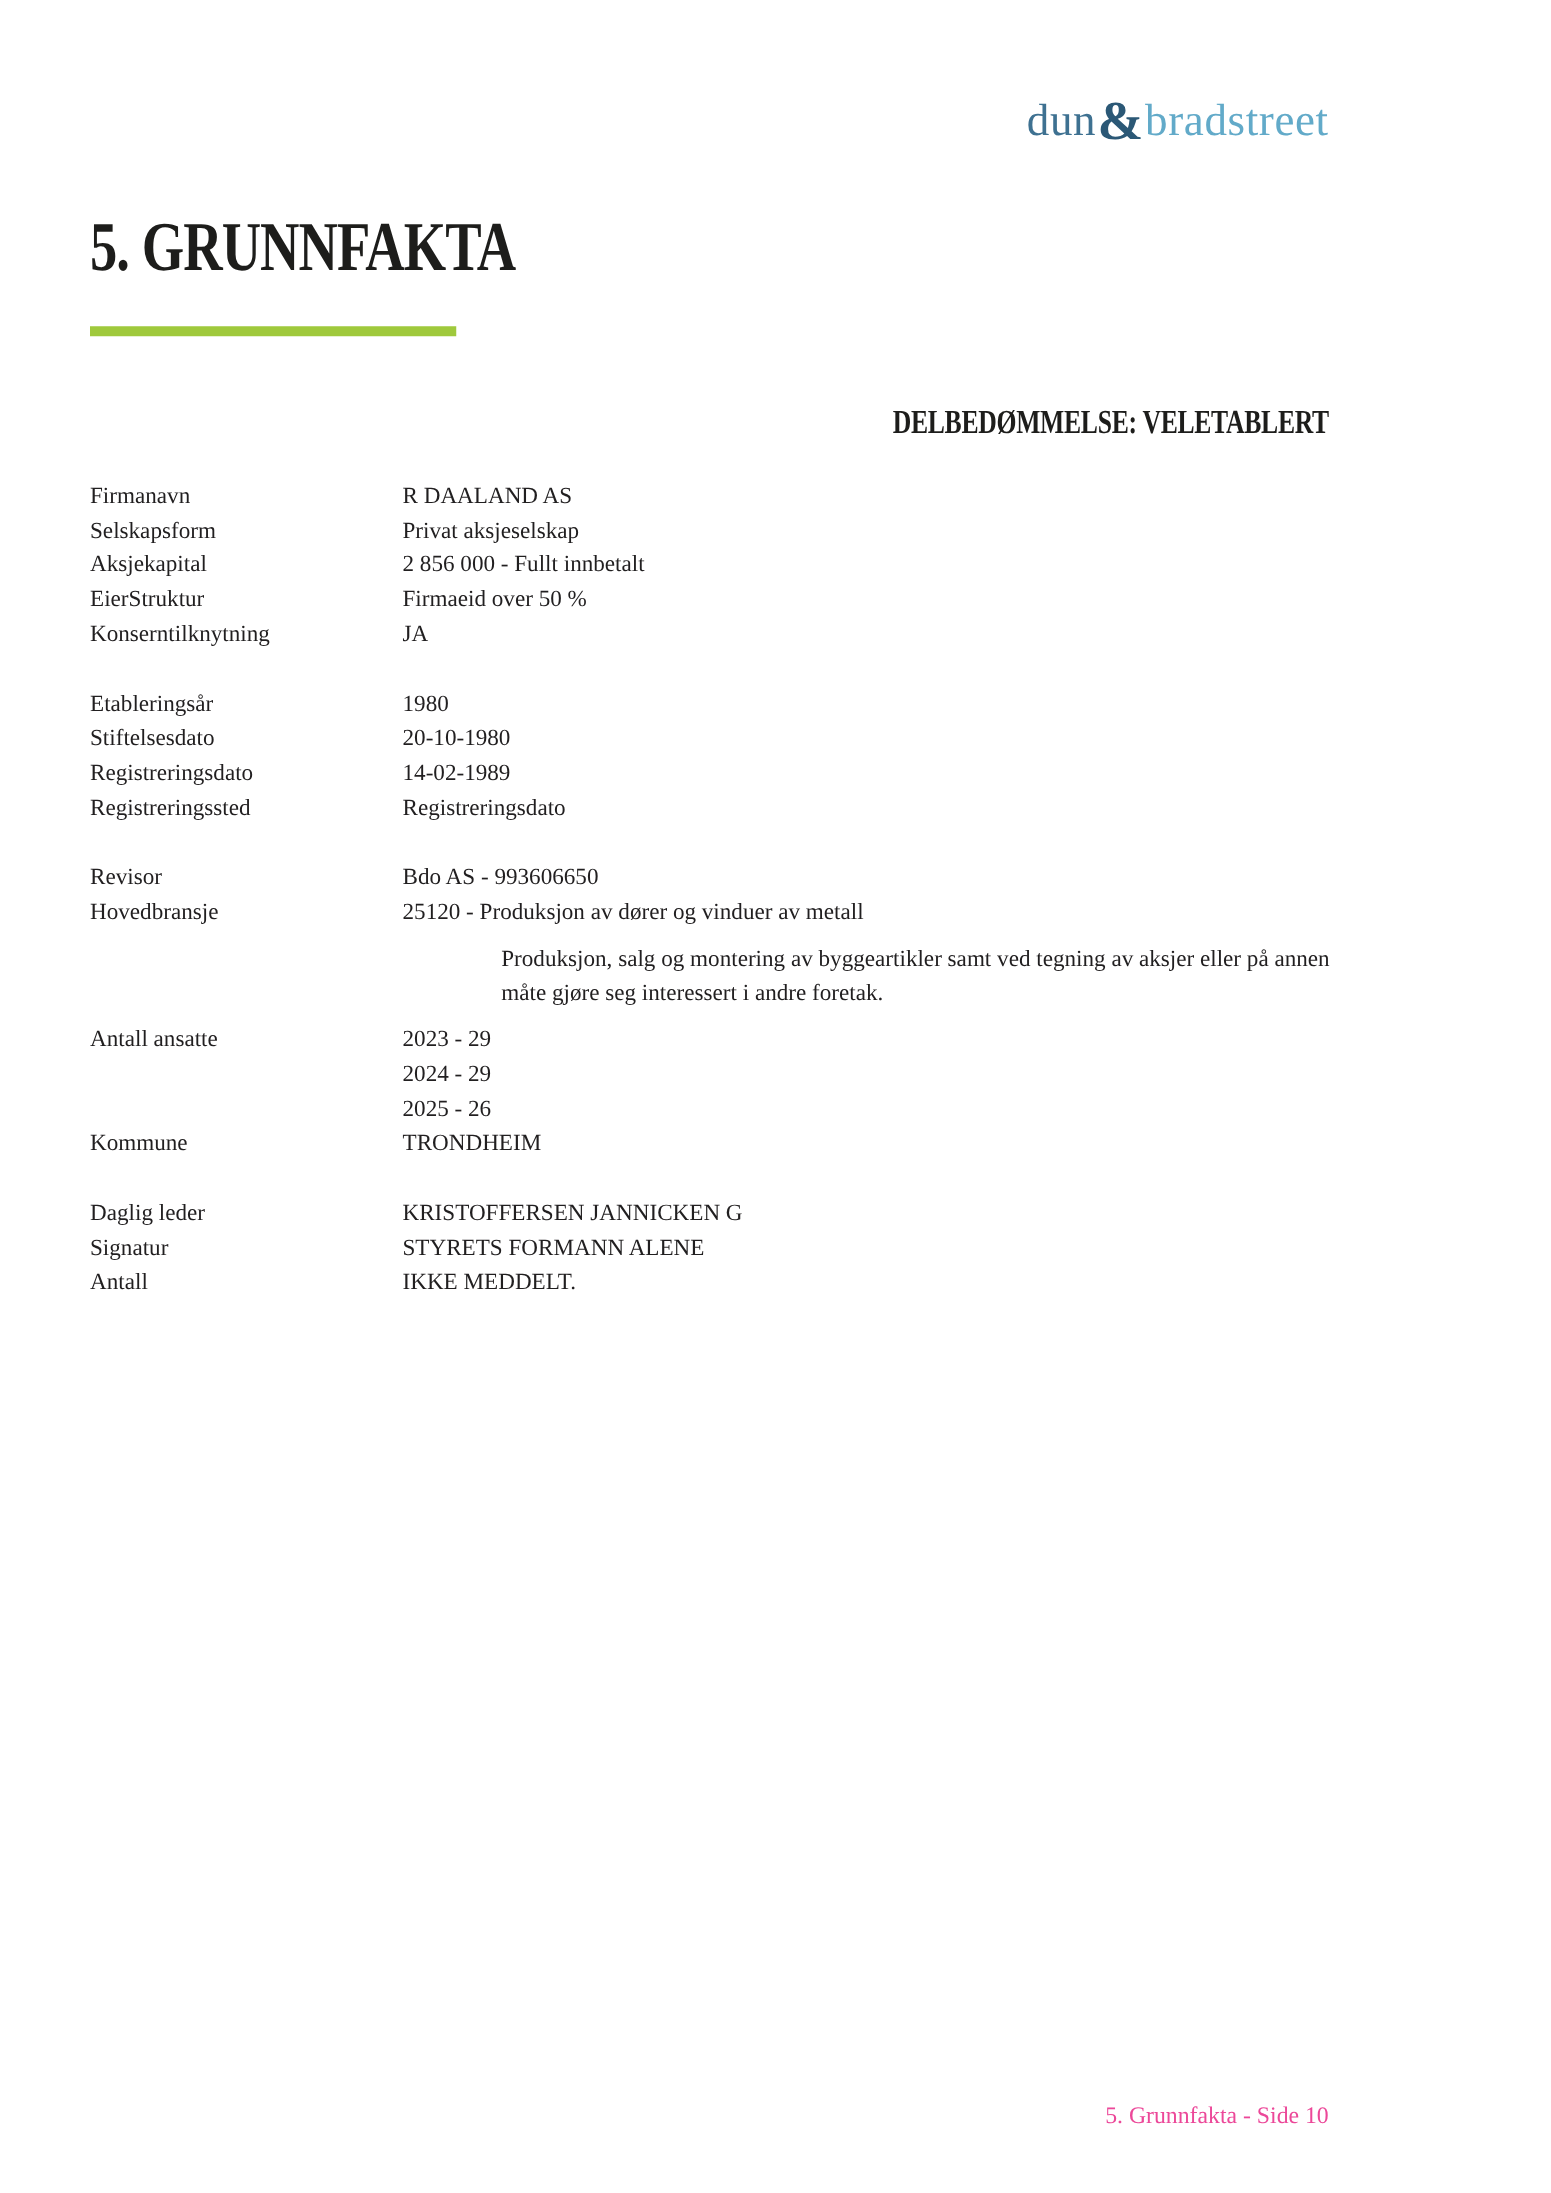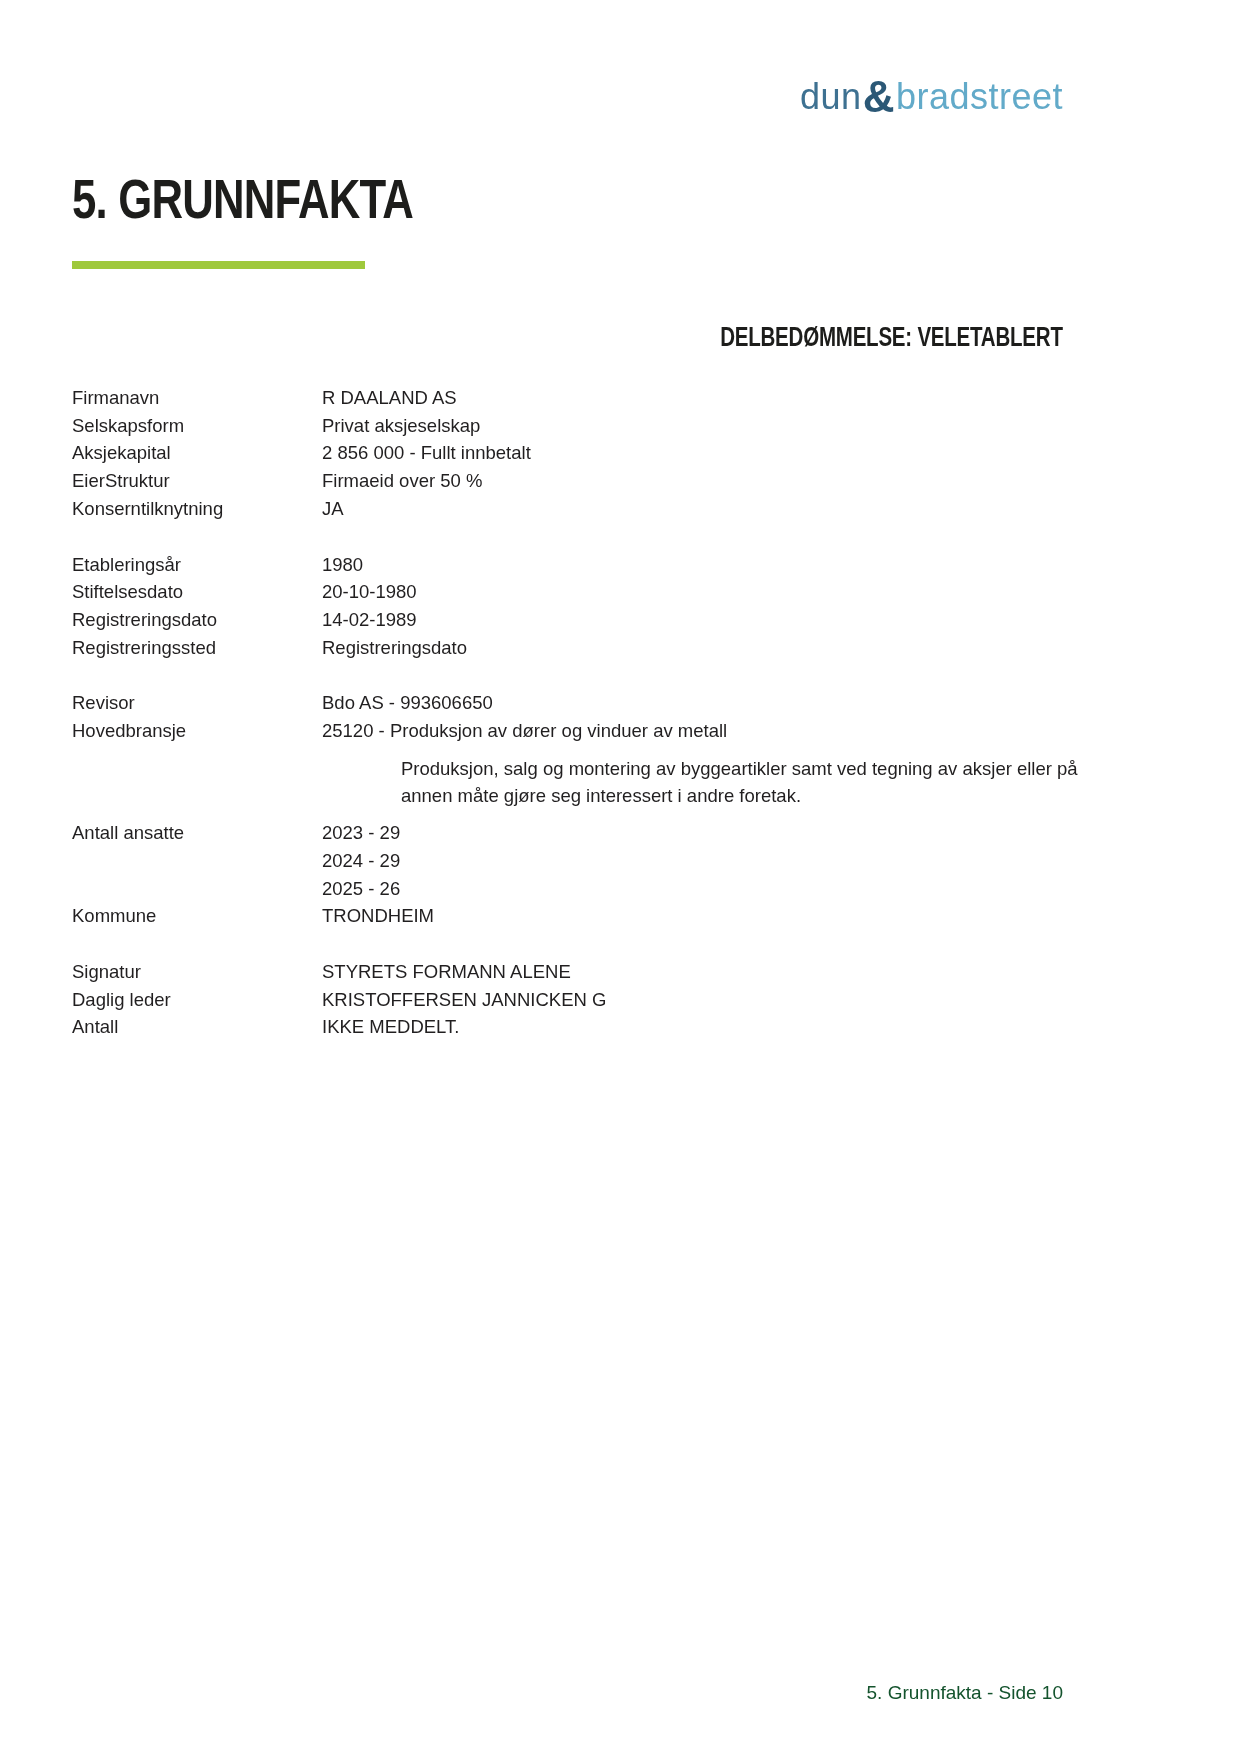--- a/index.html
+++ b/index.html
@@ -1,21 +1,21 @@
 <!DOCTYPE html>
 <html><head>
 <meta charset="utf-8">
 <style>
   html, body { margin: 0; padding: 0; background: #ffffff; }
   .page {
     position: relative;
     width: 1241px;
     height: 1754px;
     background: #ffffff;
-    font-family: Liberation Sans, sans-serif;
+    font-family: Liberation Serif, serif;
     color: #1d1d1b;
     overflow: hidden;
   }
   
   .logo {
     position: absolute;
     top: 72px;
     right: 178px;
     font-size: 36px;
     letter-spacing: 0.5px;
@@ -81,21 +81,21 @@
   .row .values { flex: 1 1 auto; }
   .row .value-line { display: block; }
   .row.paragraph { margin: 10px 0 9px 0; }
   .row.paragraph .values { max-width: 700px; }
   
   .footer {
     position: absolute;
     right: 178px;
     top: 1682px;
     font-size: 19px;
-    color: #14532d;
+    color: #ec4899;
     white-space: nowrap;
   }
 </style>
 </head>
 <body>
 
 <div class="page">
 
   <div class="logo">
     <span class="dun" style="color: rgb(62, 113, 145);">dun</span><span class="amp" style="color: rgb(43, 88, 118);">&amp;</span><span class="bradstreet" style="color: rgb(98, 170, 201);">bradstreet</span>
@@ -195,32 +195,32 @@
         </div>
         <div class="row">
           <div class="label">Kommune</div>
           <div class="values">
             <span class="value-line">TRONDHEIM</span>
           </div>
         </div>
       </div>
       <div class="group">
         <div class="row">
+          <div class="label">Daglig leder</div>
+          <div class="values">
+            <span class="value-line">KRISTOFFERSEN JANNICKEN G</span>
+          </div>
+        </div>
+        <div class="row">
           <div class="label">Signatur</div>
           <div class="values">
             <span class="value-line">STYRETS FORMANN ALENE</span>
           </div>
         </div>
         <div class="row">
-          <div class="label">Daglig leder</div>
-          <div class="values">
-            <span class="value-line">KRISTOFFERSEN JANNICKEN G</span>
-          </div>
-        </div>
-        <div class="row">
           <div class="label">Antall</div>
           <div class="values">
             <span class="value-line">IKKE MEDDELT.</span>
           </div>
         </div>
       </div>
     </div>
 
   <div class="footer">5. Grunnfakta - Side 10</div>
 

